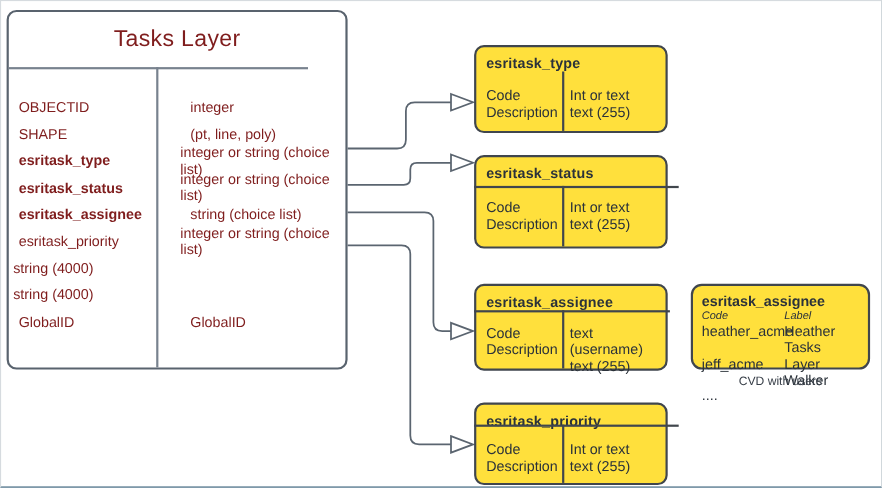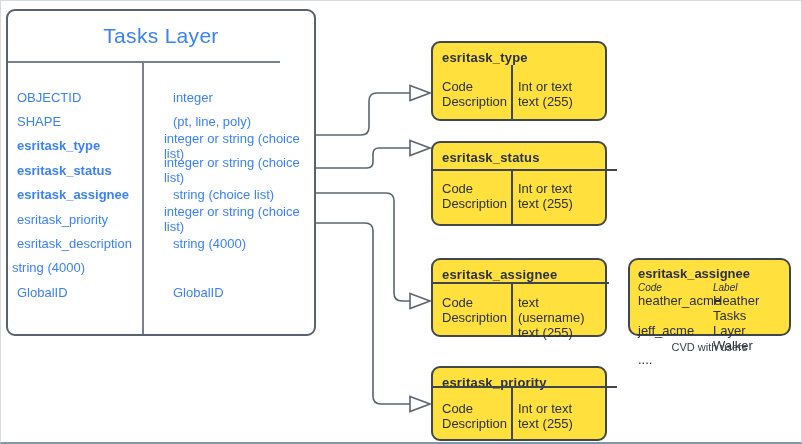--- a/index.html
+++ b/index.html
@@ -20,21 +20,21 @@
   svg.connectors { position:absolute; left:0; top:0; z-index:1; }
 
   
   .tasks-table {
     position:absolute; left:5px; top:8px;
     width:310px; height:327px;
     border:2px solid #59636e;
     border-radius:9px;
     background:#fff;
     z-index:2;
-    color:#3b82f6;
+    color:#7f1d1d;
   }
   .tasks-title {
     height:50px;
     display:flex; align-items:center; justify-content:center;
     font-size:21px;
     letter-spacing:.3px;
   }
   .tasks-title-divider {
     position:absolute; left:0; top:50px;
     width:272px; height:2px; background:#78828e;
@@ -159,21 +159,20 @@
       </div>
       <div class="field-row bold">
         <div class="field-name">esritask_assignee</div>
         <div class="field-type">string (choice list)</div>
       </div>
       <div class="field-row">
         <div class="field-name">esritask_priority</div>
         <div class="field-type">integer or string (choice list)</div>
       </div>
       <div class="field-row">
-        <div class="field-name">esritask_description</div>
         <div class="field-type">string (4000)</div>
       </div>
       <div class="field-row">
         <div class="field-type">string (4000)</div>
       </div>
       <div class="field-row">
         <div class="field-name">GlobalID</div>
         <div class="field-type">GlobalID</div>
       </div>
     </div>

